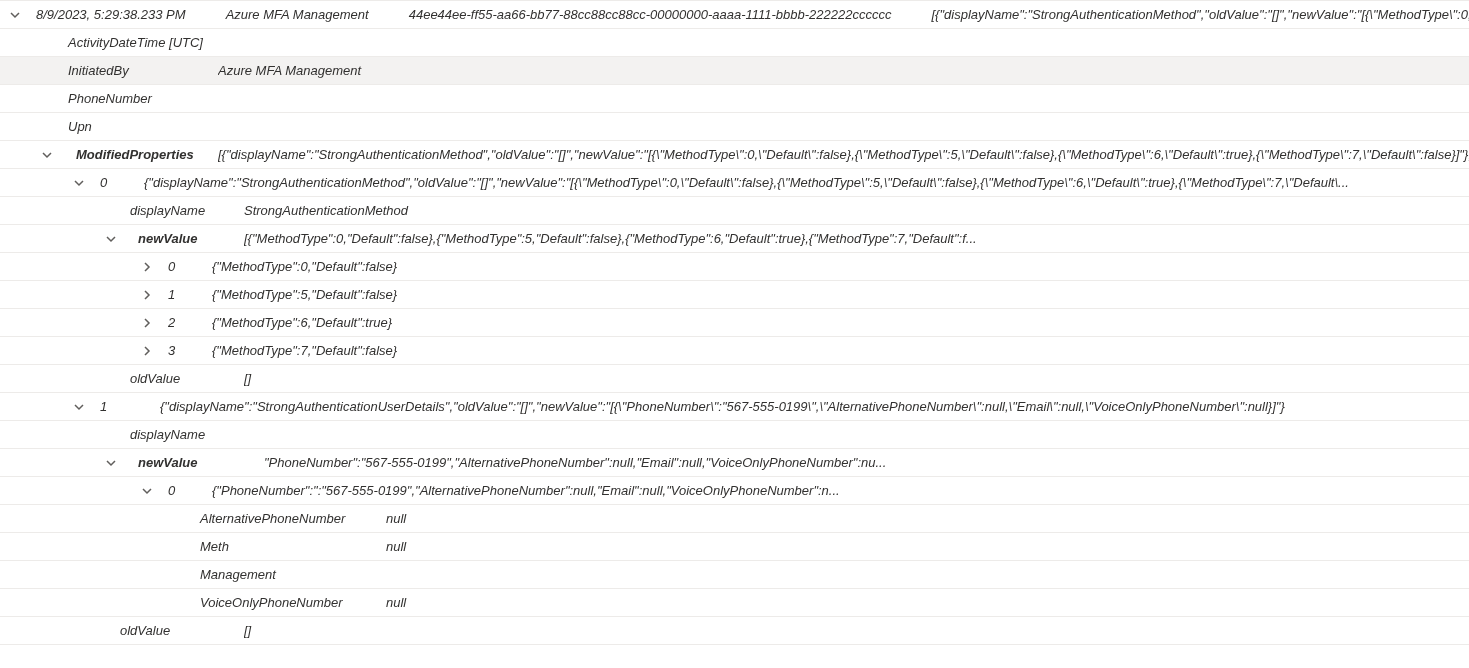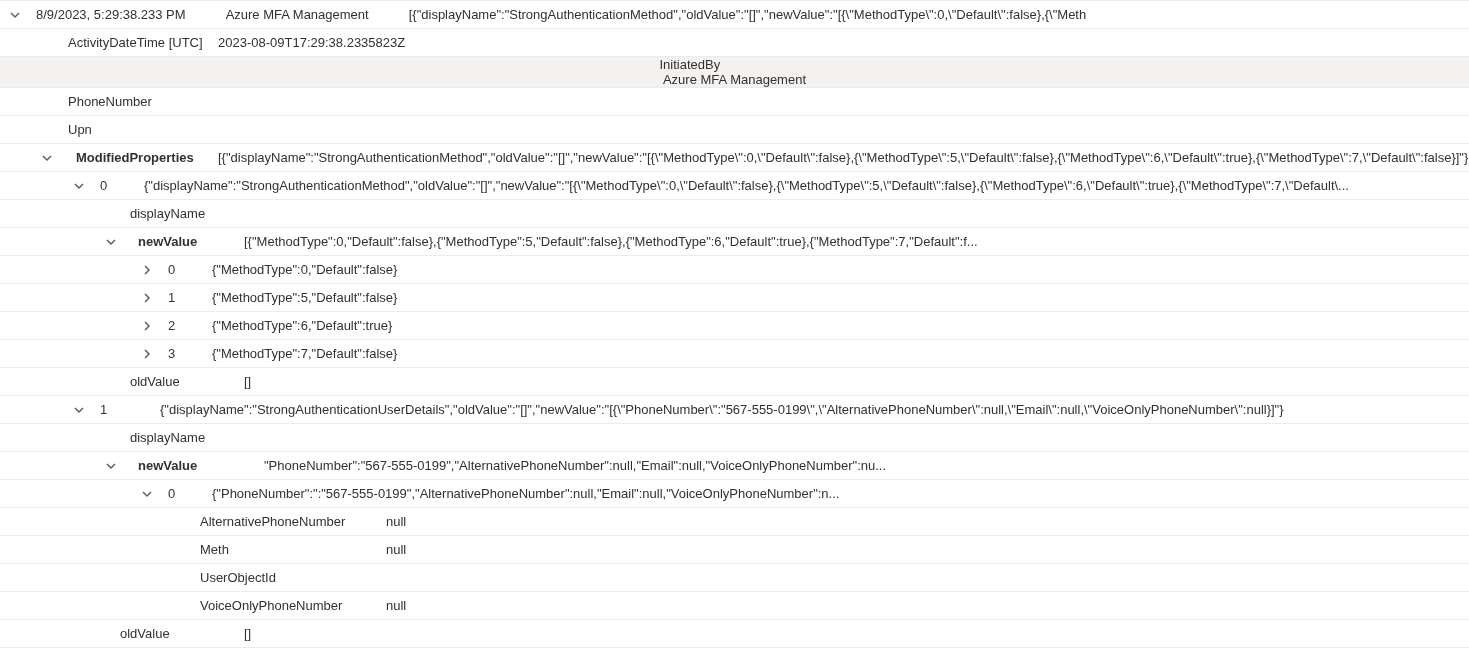--- a/index.html
+++ b/index.html
@@ -12,22 +12,23 @@
     background: #ffffff;
     width: 1469px;
   }
   .row {
     display: flex;
     align-items: center;
     border-top: 1px solid #edebe9;
     min-height: 28px;
     overflow: hidden;
     white-space: nowrap;
-  }
-  .row.alt { background: #f3f2f1; flex-direction: column; }
+    font-style: italic;
+  }
+  .row.alt { background: #f3f2f1; }
   .caret {
     width: 14px;
     display: inline-flex;
     justify-content: center;
     align-items: center;
     color: #605e5c;
     font-size: 11px;
     cursor: pointer;
     flex: 0 0 auto;
   }
@@ -53,27 +54,27 @@
 <div class="row header">
   <span class="spacer" style="width:8px"></span>
   <span class="caret">
     <svg class="chev" viewBox="0 0 10 10">
         <path d="M1 3 L5 7 L9 3" fill="none" stroke="#605e5c" stroke-width="1.5"></path>
       </svg>
   </span>
   <span class="spacer" style="width:14px"></span>
   <span class="cell">8/9/2023, 5:29:38.233 PM</span>
   <span class="cell">Azure MFA Management</span>
+  <span class="cell">44ee44ee-ff55-aa66-bb77-88cc88cc88cc-00000000-aaaa-1111-bbbb-222222cccccc</span>
   <span class="cell">[{"displayName":"StrongAuthenticationMethod","oldValue":"[]","newValue":"[{\"MethodType\":0,\"Default\":false},{\"Meth</span>
 </div>
 
 <div class="row">
   <span class="spacer" style="width:68px"></span>
   <span class="key" style="width:150px">ActivityDateTime [UTC]</span>
-  <span class="val">2023-08-09T17:29:38.2335823Z</span>
 </div>
 <div class="row alt">
   <span class="spacer" style="width:68px"></span>
   <span class="key" style="width:150px">InitiatedBy</span>
   <span class="val">Azure MFA Management</span>
 </div>
 <div class="row">
   <span class="spacer" style="width:68px"></span>
   <span class="key" style="width:150px">PhoneNumber</span>
 </div>
@@ -101,20 +102,21 @@
         <path d="M1 3 L5 7 L9 3" fill="none" stroke="#605e5c" stroke-width="1.5"></path>
       </svg>
   </span>
   <span class="spacer" style="width:14px"></span>
   <span class="key" style="width:44px">0</span>
   <span class="val">{"displayName":"StrongAuthenticationMethod","oldValue":"[]","newValue":"[{\"MethodType\":0,\"Default\":false},{\"MethodType\":5,\"Default\":false},{\"MethodType\":6,\"Default\":true},{\"MethodType\":7,\"Default\...</span>
 </div>
 <div class="row">
   <span class="spacer" style="width:130px"></span>
   <span class="key" style="width:114px">displayName</span>
+  <span class="val">StrongAuthenticationMethod</span>
 </div>
 <div class="row">
   <span class="spacer" style="width:104px"></span>
   <span class="caret">
     <svg class="chev" viewBox="0 0 10 10">
         <path d="M1 3 L5 7 L9 3" fill="none" stroke="#605e5c" stroke-width="1.5"></path>
       </svg>
   </span>
   <span class="spacer" style="width:12px"></span>
   <span class="key bold" style="width:114px">newValue</span>
@@ -213,21 +215,21 @@
   <span class="key" style="width:186px">AlternativePhoneNumber</span>
   <span class="val">null</span>
 </div>
 <div class="row">
   <span class="spacer" style="width:200px"></span>
   <span class="key" style="width:186px">Meth</span>
   <span class="val">null</span>
 </div>
 <div class="row">
   <span class="spacer" style="width:200px"></span>
-  <span class="key" style="width:186px">UserObjectId</span>
+  <span class="key" style="width:186px">Management</span>
   <span class="val"></span>
 </div>
 <div class="row">
   <span class="spacer" style="width:200px"></span>
   <span class="key" style="width:186px">VoiceOnlyPhoneNumber</span>
   <span class="val">null</span>
 </div>
 <div class="row">
   <span class="spacer" style="width:120px"></span>
   <span class="key" style="width:124px">oldValue</span>

